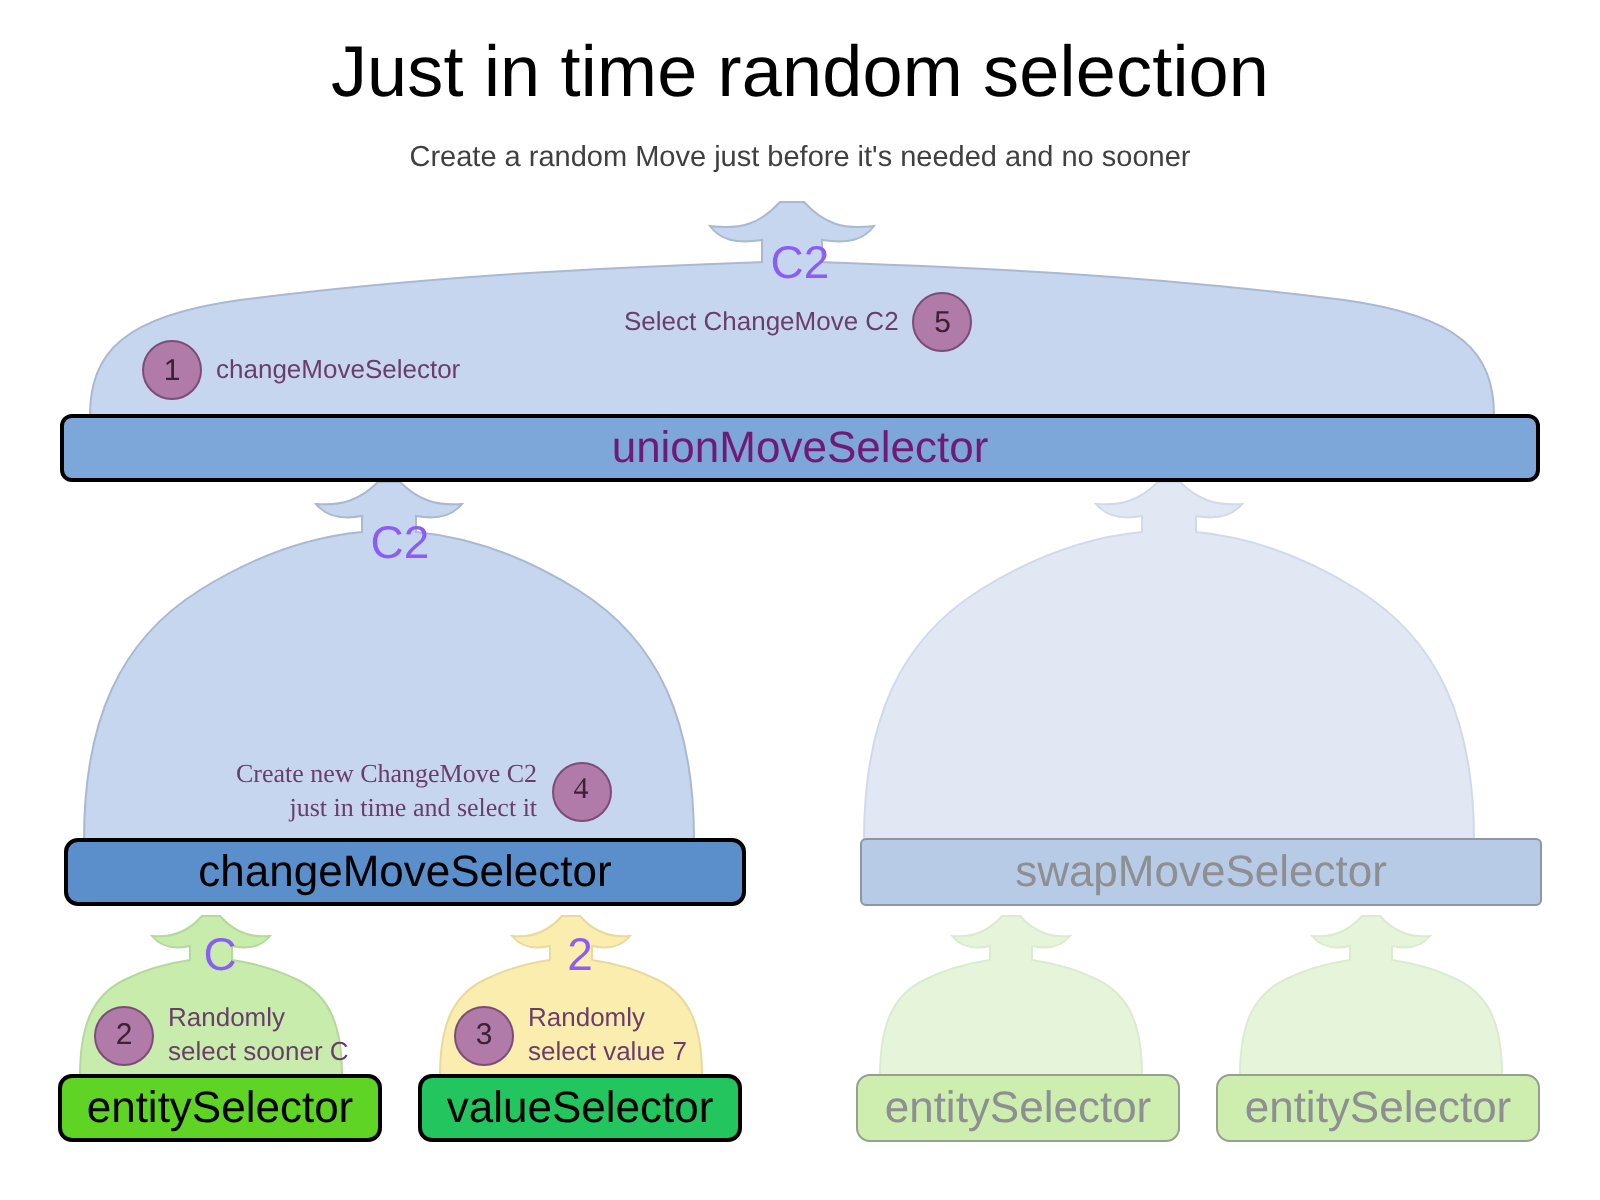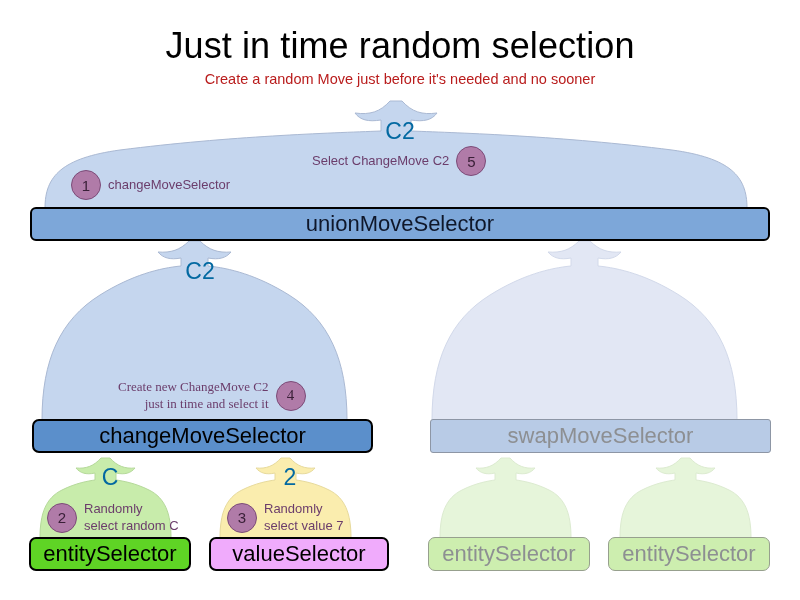--- a/index.html
+++ b/index.html
@@ -34,36 +34,36 @@
     width: 800px;
     height: 600px;
     pointer-events: none;
   }
   .overlay > * { pointer-events: auto; }
 
   
   .title {
     position: absolute;
     left: 0;
-    top: 25px;
+    top: 15px;
     width: 800px;
     text-align: center;
     font-size: 36px;
     color: #000;
     letter-spacing: 0.1px;
     white-space: nowrap;
   }
   .subtitle {
     position: absolute;
     left: 0;
     top: 71px;
     width: 800px;
     text-align: center;
     font-size: 14.5px;
-    color: #b91c1c;
+    color: #404040;
   }
   .warning {
     position: absolute;
     top: 95px;
     right: 46px;
     font-size: 19px;
     color: #b01b14;
     white-space: nowrap;
   }
 
@@ -76,21 +76,21 @@
     justify-content: center;
     text-align: center;
     line-height: 1.05;
   }
   .node.union {
     left: 30px; top: 207px; width: 740px; height: 34px;
     background: #7da7d9;
     border: 2px solid #000;
     border-radius: 6px;
     font-size: 22px;
-    color: #0f172a;
+    color: #701a75;
   }
   .node.change {
     left: 32px; top: 419px; width: 341px; height: 34px;
     background: #5b8fcb;
     border: 2px solid #000;
     border-radius: 7px;
     font-size: 22px;
     color: #000;
   }
   .node.swap {
@@ -103,22 +103,22 @@
   }
   .node.entity-active {
     left: 29px; top: 537px; width: 162px; height: 34px;
     background: #5fd425;
     border: 2px solid #000;
     border-radius: 7px;
     font-size: 22px;
     color: #000;
   }
   .node.value-active {
-    left: 209px; top: 537px; width: 180px; height: 34px;
-    background: #f0abfc;
+    left: 209px; top: 537px; width: 162px; height: 34px;
+    background: #22c55e;
     border: 2px solid #000;
     border-radius: 7px;
     font-size: 22px;
     color: #000;
   }
   .node.entity-faded-1 {
     left: 428px; top: 537px; width: 162px; height: 34px;
     background: #cdeeaf;
     border: 1.5px solid #97a08e;
     border-radius: 7px;
@@ -131,21 +131,21 @@
     border: 1.5px solid #97a08e;
     border-radius: 7px;
     font-size: 22px;
     color: #8d8f92;
   }
 
   
   .flow-label {
     position: absolute;
     font-size: 23px;
-    color: #0369a1;
+    color: #8b5cf6;
     text-align: center;
     white-space: nowrap;
   }
   .flow-label.lbl-top   { left: 360px; top: 118px; width: 80px; }
   .flow-label.lbl-mid   { left: 160px; top: 258px; width: 80px; }
   .flow-label.lbl-c     { left: 70px;  top: 464px; width: 80px; }
   .flow-label.lbl-2     { left: 250px; top: 464px; width: 80px; }
 
   
   .annot {
@@ -340,21 +340,21 @@
         <div>Create new ChangeMove C2</div>
         <div>just in time and select it</div>
       </div>
       <div class="badge">4</div>
     </div>
 
     <div class="annot a2">
       <div class="badge">2</div>
       <div class="txt">
         <div>Randomly</div>
-        <div>select random C</div>
+        <div>select sooner C</div>
       </div>
     </div>
 
     <div class="annot a3">
       <div class="badge">3</div>
       <div class="txt">
         <div>Randomly</div>
         <div>select value 7</div>
       </div>
     </div>

